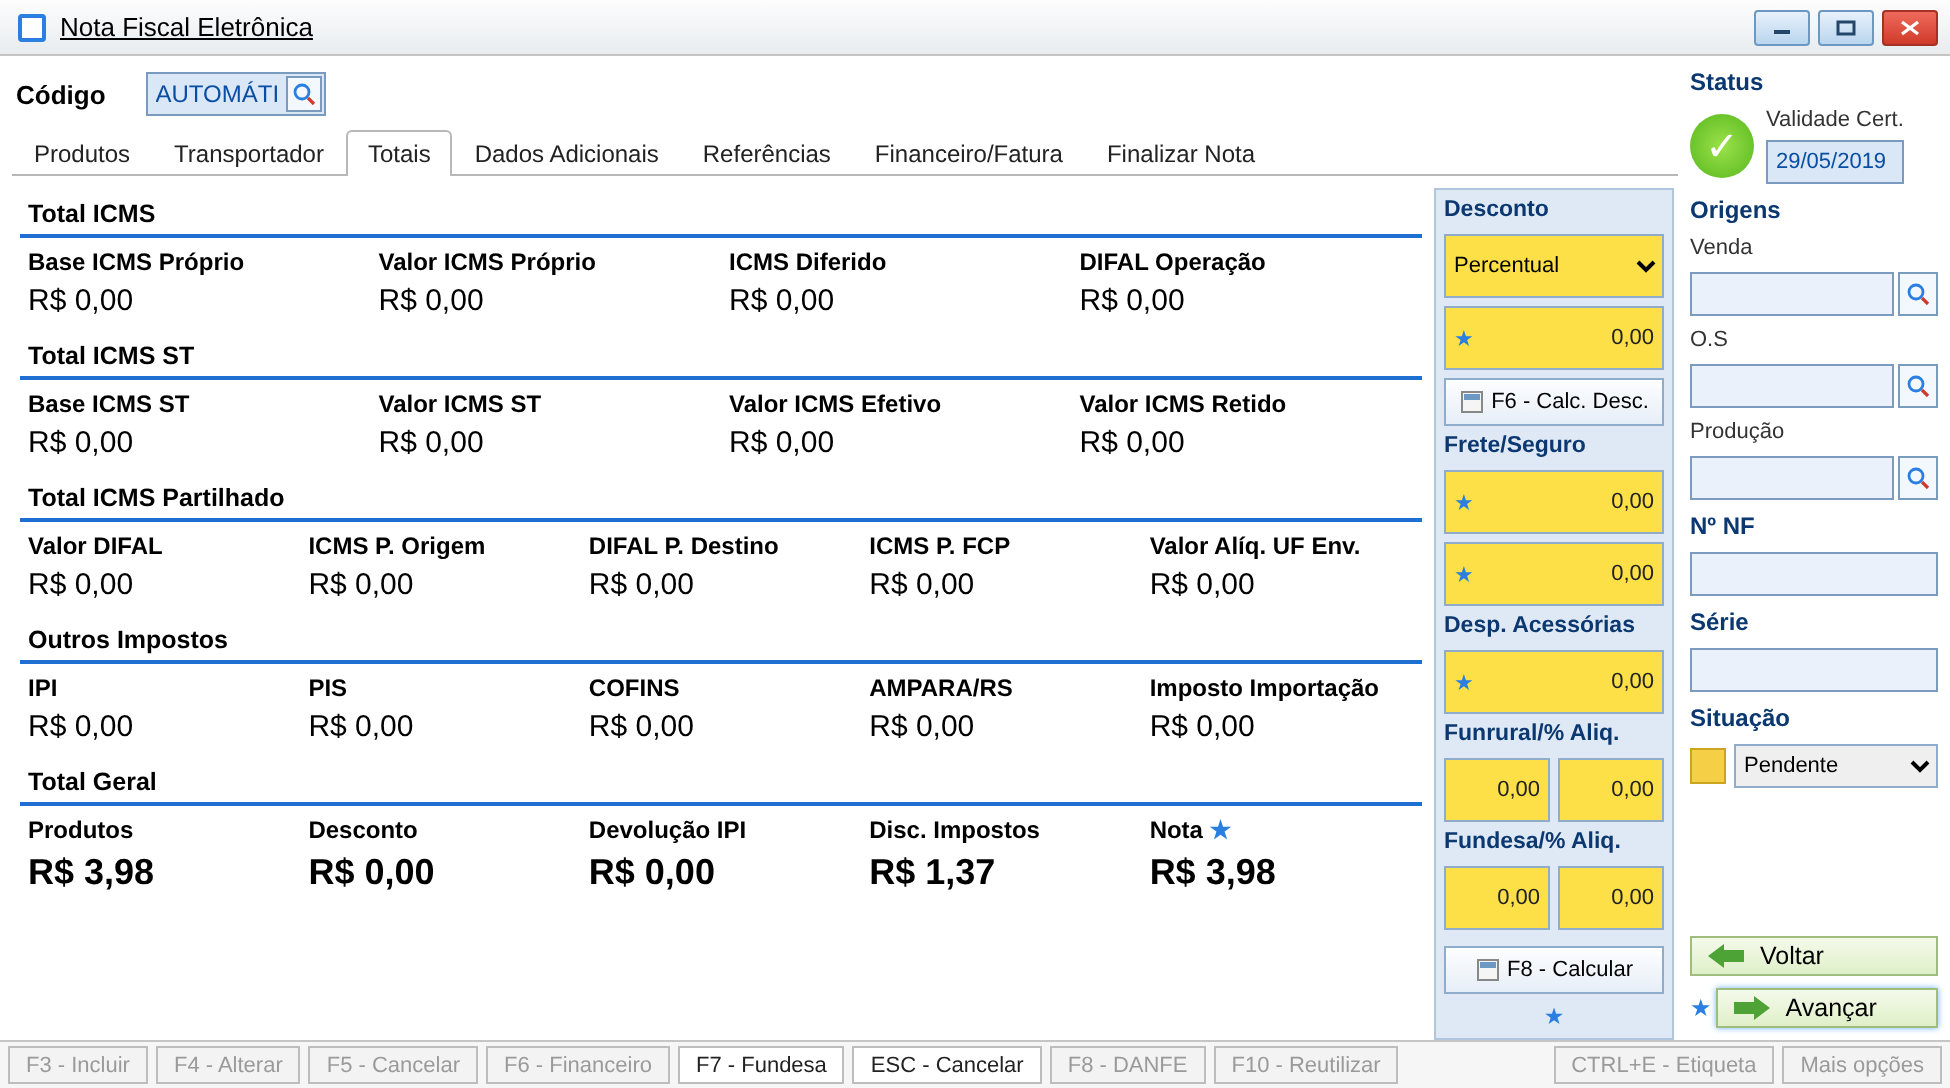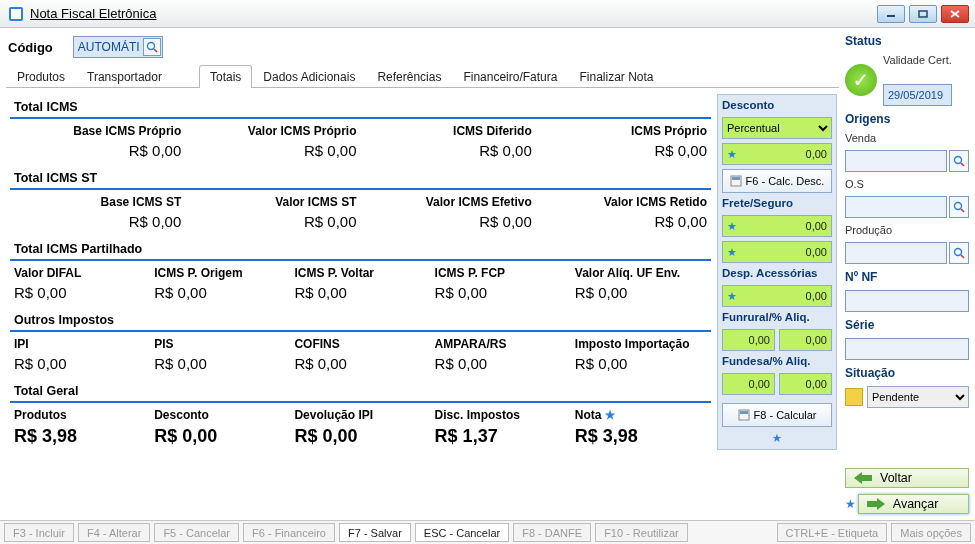--- a/index.html
+++ b/index.html
@@ -16,34 +16,34 @@
 .content { display:flex; height:calc(100% - 52px); }
 .mainarea { flex:1; padding:4px 6px 0 6px; position:relative; }
 .codigo-row { display:flex; align-items:center; gap:20px; margin:4px 2px 6px 2px; }
 .codigo-row .lbl { font-weight:bold; font-size:13px; }
 .codigo-box { position:relative; }
 .codigo-box input { width:90px; height:22px; border:1px solid #7a9bbd; background:#d9e7f6; padding:2px 22px 2px 4px; font-size:12px; color:#0a4ea3; }
 .search-in { position:absolute; right:2px; top:2px; width:18px; height:18px; border:1px solid #7a9bbd; background:#f3f8ff; display:flex; align-items:center; justify-content:center; }
 
 .tabs { display:flex; border-bottom:1px solid #b8b8b8; font-size:12px; }
 .tab { padding:4px 10px; border:1px solid transparent; border-bottom:none; position:relative; top:1px; color:#222; }
-.tab.active { border-color:#b8b8b8; background:#fff; border-top-left-radius:3px; border-top-right-radius:3px;margin-left:26px; }
+.tab.active { border-color:#b8b8b8; background:#fff; border-top-left-radius:3px; border-top-right-radius:3px; }
 
 .panelwrap { display:flex; }
 .totals { flex:1; padding:6px 4px 0 4px; font-size:12px; }
 .section-title { font-weight:bold; padding:6px 4px 3px 4px; border-bottom:2px solid #1e6fd1; font-size:12.5px; }
 .row-labels { display:flex; padding:5px 0 2px 0; font-weight:bold; }
 .row-values { display:flex; padding:2px 0 6px 0; font-size:15px; }
 .big .row-values { font-size:18px; font-weight:700; }
 .cell5 { flex:1 1 20%; padding:0 4px; }
-.cell4 { flex:1 1 25%; padding:0 4px;text-align:right; }
+.cell4 { flex:1 1 25%; padding:0 4px; }
 
 .rightcol { width:120px; background:#dfe9f5; border:1px solid #b0c6dd; margin:6px 2px 6px 2px; padding:4px; display:flex; flex-direction:column; gap:4px; font-size:11.5px; }
 .rightcol .hd { font-weight:bold; color:#0b3870; padding:0 0 2px 0; }
-.rightcol select, .rightcol .inbox { height:22px; border:1px solid #8faccb; background:#bef264; font-size:11px; }
+.rightcol select, .rightcol .inbox { height:32px; border:1px solid #8faccb; background:#fde047; font-size:11px; }
 .rightcol select { width:100%; }
 .inbox { display:flex; align-items:center; justify-content:space-between; padding:0 4px; }
 .inbox .val { flex:1; text-align:right; color:#222; }
 .twin { display:flex; gap:4px; }
 .twin .inbox { flex:1; }
 .btnc { height:24px; border:1px solid #8faccb; background:linear-gradient(#fdfeff,#e6eef7); display:flex; align-items:center; justify-content:center; gap:4px; font-size:11px; }
 
 .sidebar { width:130px; padding:6px 6px 6px 0; display:flex; flex-direction:column; gap:6px; font-size:12px; }
 .sidebar .sechd { font-weight:bold; color:#0b3870; font-size:12px; }
 .val-box { height:22px; border:1px solid #7a9bbd; background:#d9e7f6; display:flex; align-items:center; padding:0 4px; font-size:11px; color:#0a4ea3; }
@@ -122,21 +122,21 @@
       </div>
 
     <div class="panelwrap">
       <div class="totals">
 
         <div class="section-title">Total ICMS</div>
         <div class="row-labels" id="icms-h">
             <div class="cell4">Base ICMS Próprio</div>
             <div class="cell4">Valor ICMS Próprio</div>
             <div class="cell4">ICMS Diferido</div>
-            <div class="cell4">ICMS Próprio</div>
+            <div class="cell4">DIFAL Operação</div>
           </div>
         <div class="row-values" id="icms-v">
             <div class="cell4">R$ 0,00</div>
             <div class="cell4">R$ 0,00</div>
             <div class="cell4">R$ 0,00</div>
             <div class="cell4">R$ 0,00</div>
           </div>
 
         <div class="section-title">Total ICMS ST</div>
         <div class="row-labels" id="icmsst-h">
@@ -149,21 +149,21 @@
             <div class="cell4">R$ 0,00</div>
             <div class="cell4">R$ 0,00</div>
             <div class="cell4">R$ 0,00</div>
             <div class="cell4">R$ 0,00</div>
           </div>
 
         <div class="section-title">Total ICMS Partilhado</div>
         <div class="row-labels" id="part-h">
             <div class="cell5">Valor DIFAL</div>
             <div class="cell5">ICMS P. Origem</div>
-            <div class="cell5">ICMS P. Voltar</div>
+            <div class="cell5">DIFAL P. Destino</div>
             <div class="cell5">ICMS P. FCP</div>
             <div class="cell5">Valor Alíq. UF Env.</div>
           </div>
         <div class="row-values" id="part-v">
             <div class="cell5">R$ 0,00</div>
             <div class="cell5">R$ 0,00</div>
             <div class="cell5">R$ 0,00</div>
             <div class="cell5">R$ 0,00</div>
             <div class="cell5">R$ 0,00</div>
           </div>
@@ -264,21 +264,21 @@
           </div>
         <div style="text-align:center;" class="star">★</div>
       </div>
     </div>
   </div>
 
   <div class="sidebar">
     <div class="sechd">Status</div>
     <div style="display:flex; gap:6px; align-items:center;">
       <div class="check-badge">✓</div>
-      <div style="display:flex; flex-direction:column; gap:18px;">
+      <div style="display:flex; flex-direction:column; gap:4px;">
         <span class="lbl-sm">Validade Cert.</span>
         <div class="val-box">29/05/2019</div>
       </div>
     </div>
 
     <div class="sechd">Origens</div>
     <span class="lbl-sm">Venda</span>
     <div class="lookup">
         <div class="val-box light"></div>
         <div class="sq">
@@ -337,20 +337,20 @@
         </div>
     </div>
   </div>
 </div>
 
 <div class="bottombar" id="bottombar">
     <div class="bbtn">F3 - Incluir</div>
     <div class="bbtn">F4 - Alterar</div>
     <div class="bbtn">F5 - Cancelar</div>
     <div class="bbtn">F6 - Financeiro</div>
-    <div class="bbtn active">F7 - Salvar</div>
+    <div class="bbtn active">F7 - Fundesa</div>
     <div class="bbtn active">ESC - Cancelar</div>
     <div class="bbtn">F8 - DANFE</div>
     <div class="bbtn">F10 - Reutilizar</div>
     <div style="flex: 1 1 0%;"></div>
     <div class="bbtn">CTRL+E - Etiqueta</div>
     <div class="bbtn">Mais opções</div>
   </div>
 
 </body></html>

